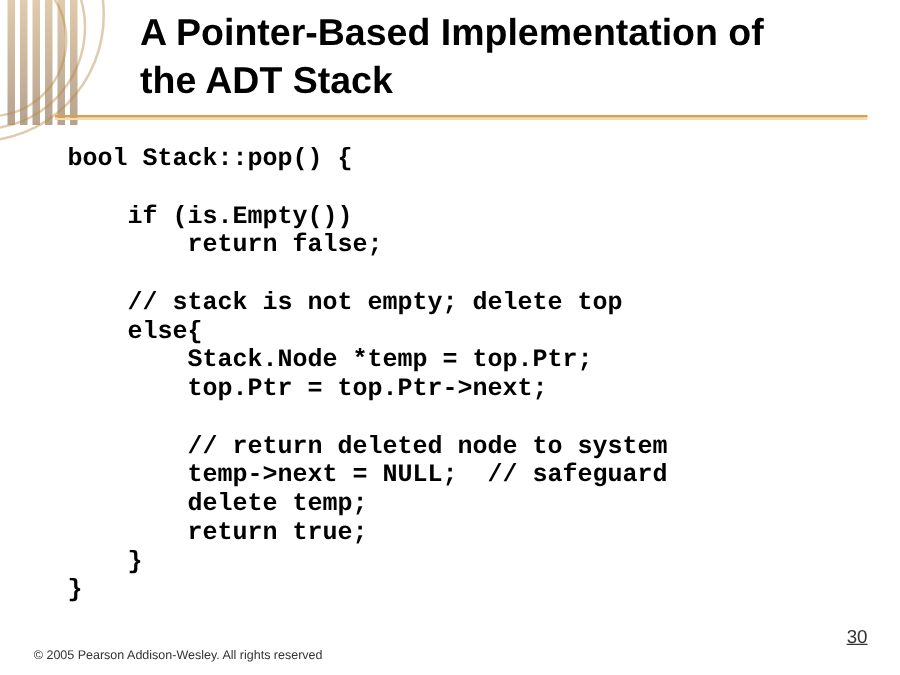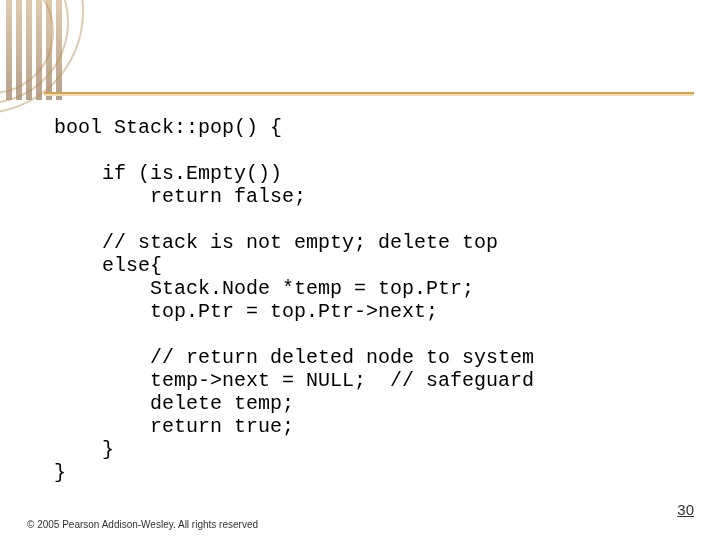--- a/index.html
+++ b/index.html
@@ -57,21 +57,21 @@
     line-height: 1.25;
   }
   .title .line2 { color: #000; }
   .code {
     position: absolute;
     top: 116px;
     left: 54px;
     right: 40px;
     font-family: "Courier New", Courier, monospace;
     font-size: 20px;
-    font-weight: normal;
+    font-weight: bold;
     color: #000;
     line-height: 1.15;
     white-space: pre;
   }
   .footer {
     position: absolute;
     bottom: 10px;
     left: 27px;
     font-size: 10px;
     color: #333;
@@ -96,21 +96,22 @@
     <div class="bar" style="left:36px"></div>
     <div class="bar" style="left:46px"></div>
     <div class="bar" style="left:56px"></div>
   </div>
   <div class="arc" style="width:200px;height:200px;left:-120px;top:-90px"></div>
   <div class="arc" style="width:160px;height:160px;left:-95px;top:-60px"></div>
   <div class="arc" style="width:120px;height:120px;left:-70px;top:-30px"></div>
 </div>
 
 <div class="title">
-  <br>
+  <span>A Pointer-Based Implementation of</span><br>
+  <span class="line2">the ADT Stack</span>
 </div>
 
 <div class="title-rule"></div>
 
 <div class="code"><span>bool Stack::pop() {</span>
 <span></span>
 <span>    if (is.Empty())</span>
 <span>        return false;</span>
 <span></span>
 <span>    // stack is not empty; delete top</span>

